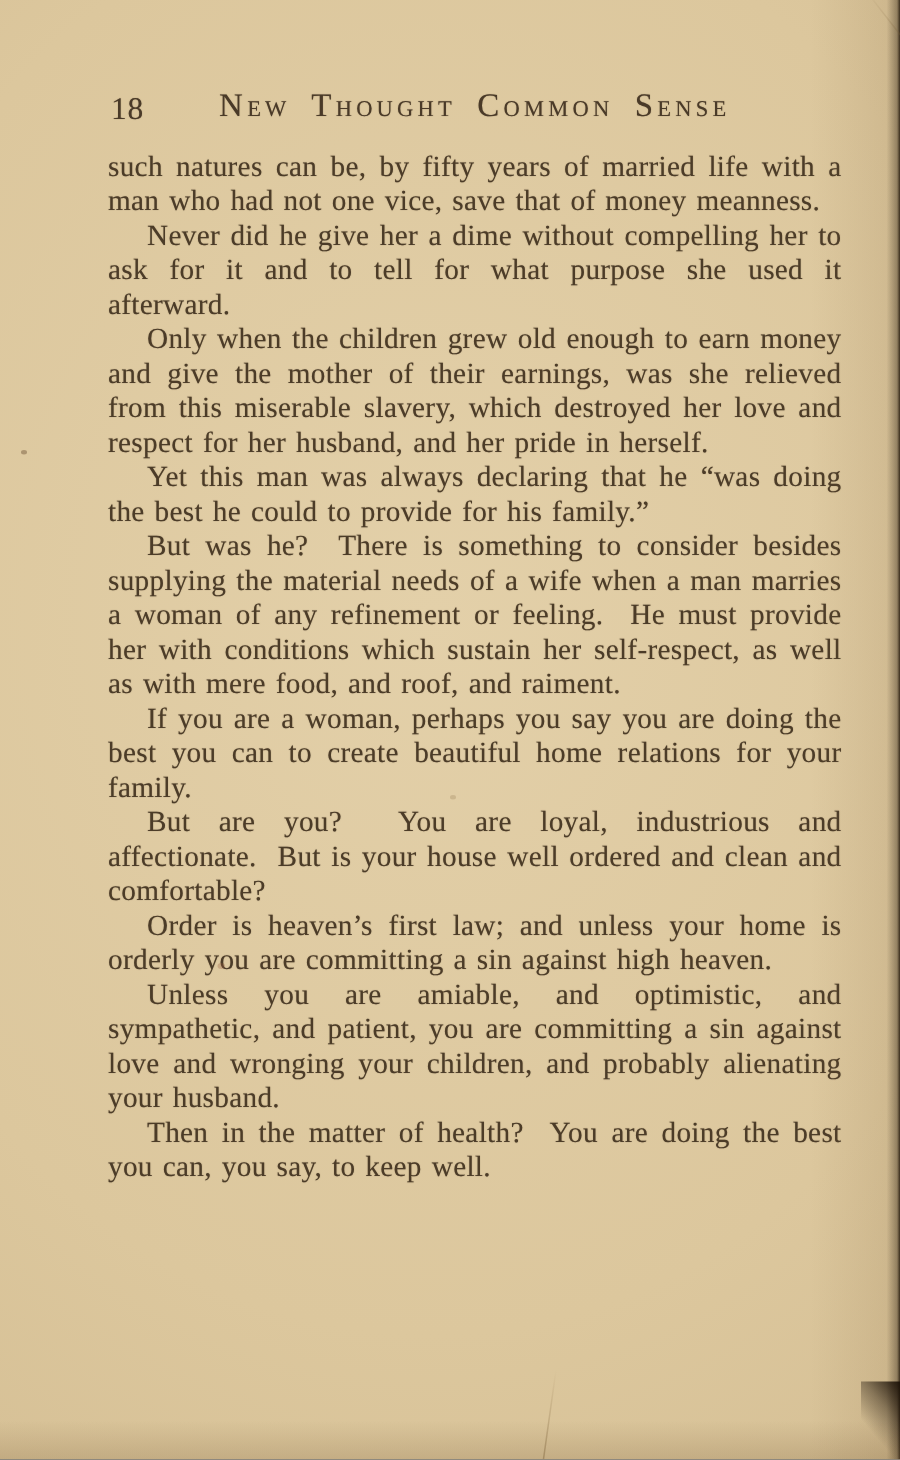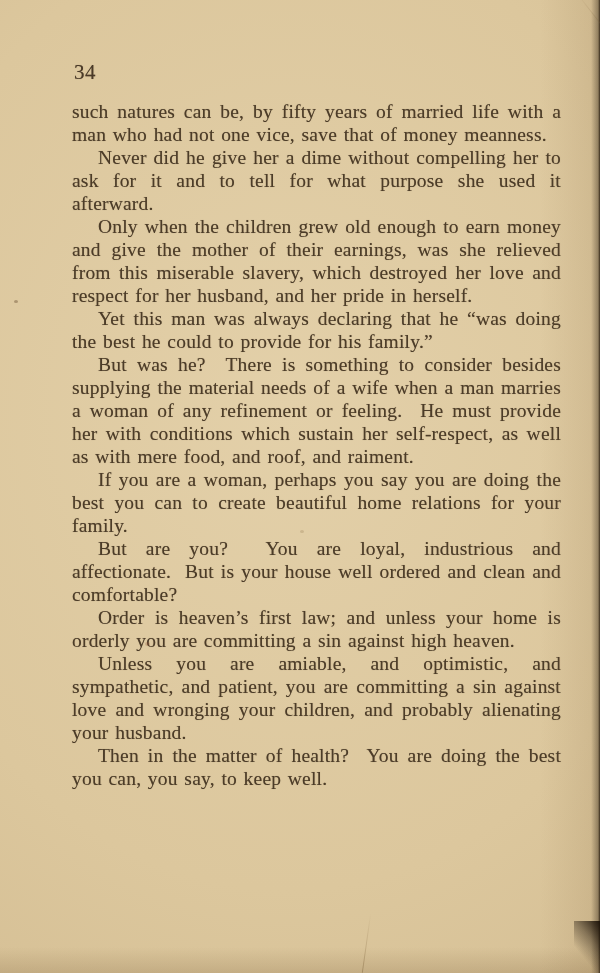--- a/index.html
+++ b/index.html
@@ -77,21 +77,22 @@
   }
   .body-text p{margin:0;white-space:pre-wrap;}
   .body-text p.indent{text-indent:26px;}
 </style>
 </head>
 <body>
 
 <div class="scan">
 
   <div class="header">
-    <span class="page-num">34</span>
+    <span class="page-num">18</span>
+    <div class="running-title">New Thought Common Sense</div>
   </div>
 
   <div class="body-text">
       <p class="">such natures can be, by fifty years of married life with a man who had not one vice, save that of money meanness.</p>
       <p class="indent">Never did he give her a dime without compelling her to ask for it and to tell for what purpose she used it afterward.</p>
       <p class="indent">Only when the children grew old enough to earn money and give the mother of their earnings, was she relieved from this miserable slavery, which destroyed her love and respect for her husband, and her pride in herself.</p>
       <p class="indent">Yet this man was always declaring that he “was doing the best he could to provide for his family.”</p>
       <p class="indent">But was he?  There is something to consider besides supplying the material needs of a wife when a man marries a woman of any refinement or feeling.  He must provide her with conditions which sustain her self-respect, as well as with mere food, and roof, and raiment.</p>
       <p class="indent">If you are a woman, perhaps you say you are doing the best you can to create beautiful home relations for your family.</p>
       <p class="indent">But are you?  You are loyal, industrious and affectionate.  But is your house well ordered and clean and comfortable?</p>

